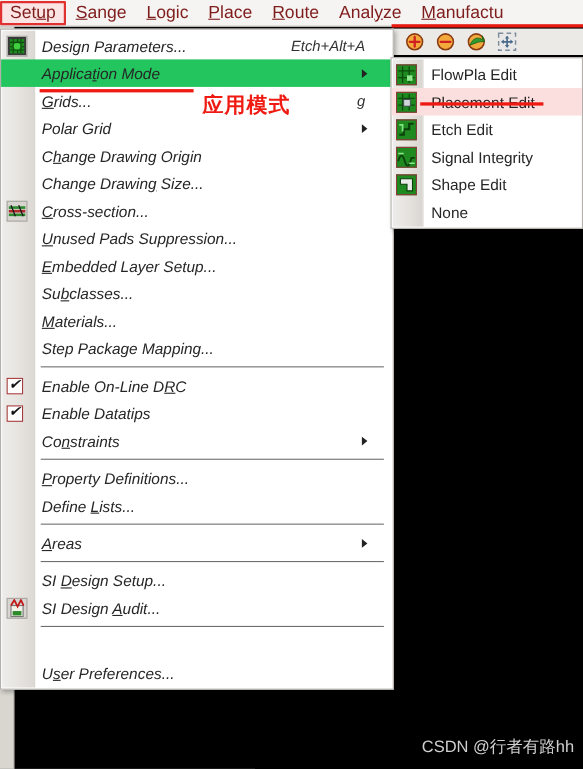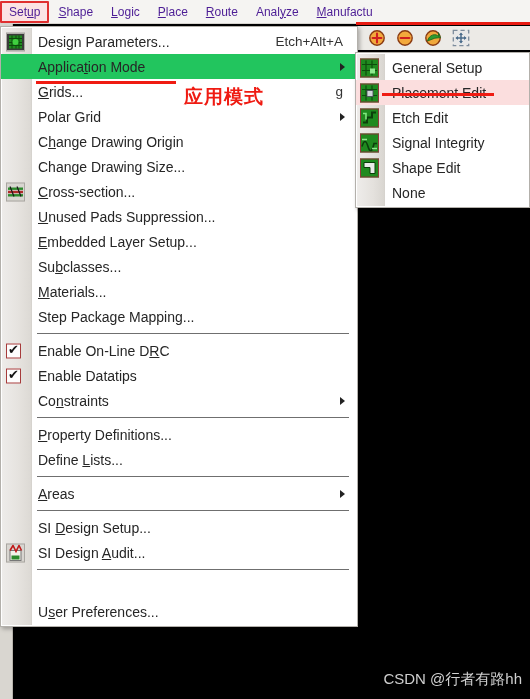--- a/index.html
+++ b/index.html
@@ -36,22 +36,22 @@
     position: absolute;
     left: 0; top: 0;
     width: 530px; height: 24px;
     background: #f5f4f2;
     border-bottom: 1px solid #d8d5d0;
     display: flex;
     align-items: center;
     box-sizing: border-box;
   }
   .menubar-item {
-    font-size: 12px;
-    color: #4c1d95;
+    font-size: 16px;
+    color: #7f1d1d;
     padding: 2px 9px;
     white-space: nowrap;
     line-height: 18px;
     cursor: default;
     position: relative;
   }
   .menubar-item .mnem { text-decoration: underline; }
   .menubar-item.active {
     border: 2px solid #e03030;
     background: #fbe4e4;
@@ -102,24 +102,25 @@
     border-right: 1px solid #d6d3ce;
   }
   .mi {
     position: relative;
     height: 25px;
     display: flex;
     align-items: center;
     font-size: 14px;
     color: #262626;
     padding-left: 37px;
-    padding-right: 10px;
+    padding-right: 21px;
     white-space: nowrap;
     cursor: default;
     box-sizing: border-box;
+    font-style: italic;
   }
   .mi.hl { background: #22c55e; }
   .mi .mnem { text-decoration: underline; }
   .mi .accel {
     margin-left: auto;
     color: #333;
     font-size: 13.5px;
     padding-right: 4px;
   }
   .mi .arrow {
@@ -282,21 +283,21 @@
       <path d="M9 3.4 11 6 7 6Z M9 14.6 11 12 7 12Z M3.4 9 6 7 6 11Z M14.6 9 12 7 12 11Z" fill="#4a6b8a"></path>
     </svg>
   </span>
 </div>
 
 <div id="menubar">
   <div class="menubar-item active">
     <span><span>Set</span><span class="mnem">u</span><span>p</span></span>
   </div>
   <div class="menubar-item">
-    <span class="mnem">S</span><span>hape</span>
+    <span class="mnem">S</span><span>ange</span>
   </div>
   <div class="menubar-item">
     <span class="mnem">L</span><span>ogic</span>
   </div>
   <div class="menubar-item">
     <span class="mnem">P</span><span>lace</span>
   </div>
   <div class="menubar-item">
     <span class="mnem">R</span><span>oute</span>
   </div>
@@ -451,21 +452,21 @@
   <div class="gutter2"></div>
 
   <div class="si">
     <span class="pcbicon">
       <svg width="17" height="17" viewBox="0 0 17 17">
         <rect width="17" height="17" fill="#1f8a1f"></rect>
         <path d="M1 5h15M1 11h15M5 1v15M11 1v15" stroke="#0d4c0d" stroke-width="1.2"></path>
         <rect x="9" y="9" width="5" height="5" fill="#8fe88f"></rect>
       </svg>
     </span>
-    <span>General Setup</span>
+    <span>FlowPla Edit</span>
   </div>
 
   <div class="si hl">
     <span class="pcbicon">
       <svg width="17" height="17" viewBox="0 0 17 17">
         <rect width="17" height="17" fill="#1f8a1f"></rect>
         <path d="M1 5h15M1 11h15M5 1v15M11 1v15" stroke="#0d4c0d" stroke-width="1.2"></path>
         <rect x="6" y="6" width="6" height="6" fill="#cfd8d8" stroke="#445" stroke-width="0.8"></rect>
       </svg>
     </span>

